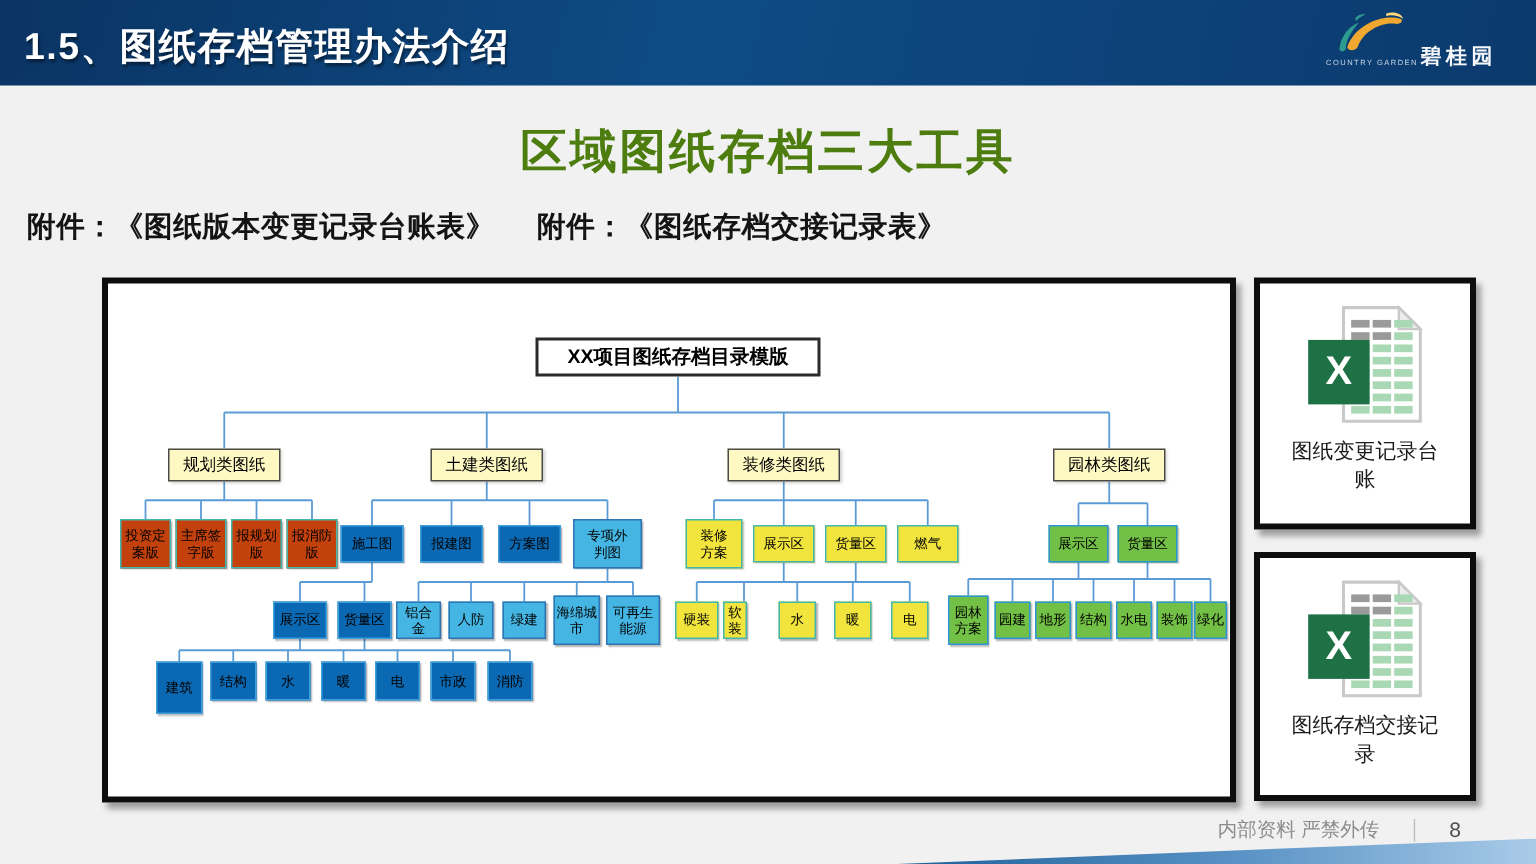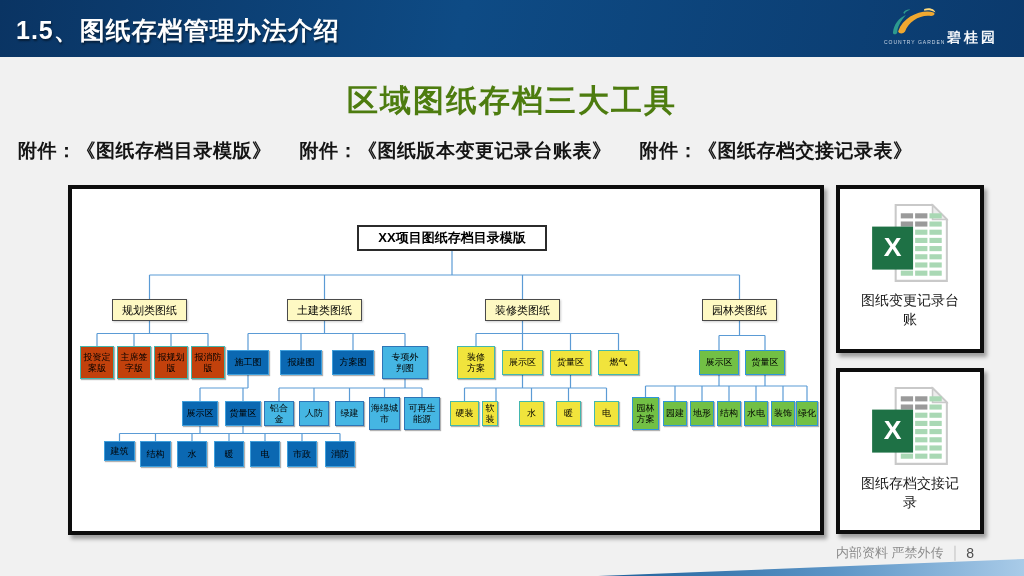--- a/index.html
+++ b/index.html
@@ -37,21 +37,21 @@
 
   
   .panel{position:absolute;left:836px;width:148px;box-sizing:border-box;background:#ffffff;
     border:4px solid #0d0d0d;box-shadow:3px 4px 4px rgba(0,0,0,.35);display:flex;flex-direction:column;align-items:center;}
   .panel-1{top:185px;height:168px;}
   .panel-2{top:368px;height:166px;}
   .panel svg{margin-top:12px;}
   .panel-label{width:104px;margin-top:4px;text-align:center;font-size:14px;line-height:1.35;color:#1a1a1a;}
 
   
-  .footer{position:absolute;top:543px;right:50px;display:flex;align-items:center;gap:4px;font-size:13px;color:#8c8c8c;}
+  .footer{position:absolute;top:543px;right:50px;display:flex;align-items:center;gap:16px;font-size:13px;color:#8c8c8c;}
   .footer .divider{color:#bdbdbd;font-size:15px;}
   .footer .page{color:#4d4d4d;font-size:14px;}
   .bottom-wedge{position:absolute;left:598px;top:559px;width:426px;height:17px;
     background:linear-gradient(90deg,#1d5f99 0%,#5b94c6 55%,#a9cbe8 100%);
     clip-path:polygon(0 100%,100% 0,100% 100%);}
 </style>
 </head>
 <body>
 
 <div class="stage">
@@ -66,21 +66,20 @@
         <path d="M20 8 C22 5, 26 4, 28 5 C25 6, 22 8, 21 10 Z" fill="#2d9a8f"></path>
       </svg>
       <span class="logo-en">COUNTRY GARDEN</span>
       <span class="logo-cn">碧桂园</span>
     </div>
   </div>
 
   <div class="slide-title">区域图纸存档三大工具</div>
 
   <div class="attachments">
-      <span>附件：《图纸存档目录模版》</span>
       <span>附件：《图纸版本变更记录台账表》</span>
       <span>附件：《图纸存档交接记录表》</span>
     </div>
 
   <div class="diagram-box">
     <div class="diagram-canvas">
       <svg id="connector-svg" width="748" height="342" viewBox="0 0 748 342">
           <line x1="380" y1="62" x2="380" y2="86" stroke="#5b9bd5" stroke-width="1.2"></line>
           <line x1="77.5" y1="86" x2="667.5" y2="86" stroke="#5b9bd5" stroke-width="1.2"></line>
           <line x1="77.5" y1="86" x2="77.5" y2="110" stroke="#5b9bd5" stroke-width="1.2"></line>
@@ -189,21 +188,21 @@
         <div class="node node-yellow" style="left: 484px; top: 212px; width: 25px; height: 25px;">暖</div>
         <div class="node node-yellow" style="left: 522px; top: 212px; width: 25px; height: 25px;">电</div>
         <div class="node node-green" style="left: 560px; top: 208px; width: 27px; height: 33px;">园林
 方案</div>
         <div class="node node-green" style="left: 591px; top: 212px; width: 24px; height: 25px;">园建</div>
         <div class="node node-green" style="left: 618px; top: 212px; width: 24px; height: 25px;">地形</div>
         <div class="node node-green" style="left: 645px; top: 212px; width: 24px; height: 25px;">结构</div>
         <div class="node node-green" style="left: 672px; top: 212px; width: 24px; height: 25px;">水电</div>
         <div class="node node-green" style="left: 699px; top: 212px; width: 24px; height: 25px;">装饰</div>
         <div class="node node-green" style="left: 724px; top: 212px; width: 22px; height: 25px;">绿化</div>
-        <div class="node node-blue" style="left: 32px; top: 252px; width: 31px; height: 20px;">建筑</div>
+        <div class="node node-blue" style="left: 32px; top: 252px; width: 31px; height: 35px;">建筑</div>
         <div class="node node-blue" style="left: 68px; top: 252px; width: 31px; height: 26px;">结构</div>
         <div class="node node-blue" style="left: 105px; top: 252px; width: 30px; height: 26px;">水</div>
         <div class="node node-blue" style="left: 142px; top: 252px; width: 30px; height: 26px;">暖</div>
         <div class="node node-blue" style="left: 178px; top: 252px; width: 30px; height: 26px;">电</div>
         <div class="node node-blue" style="left: 215px; top: 252px; width: 30px; height: 26px;">市政</div>
         <div class="node node-blue" style="left: 253px; top: 252px; width: 30px; height: 26px;">消防</div>
       </div>
   </div>
 
   <div class="panel panel-1">

